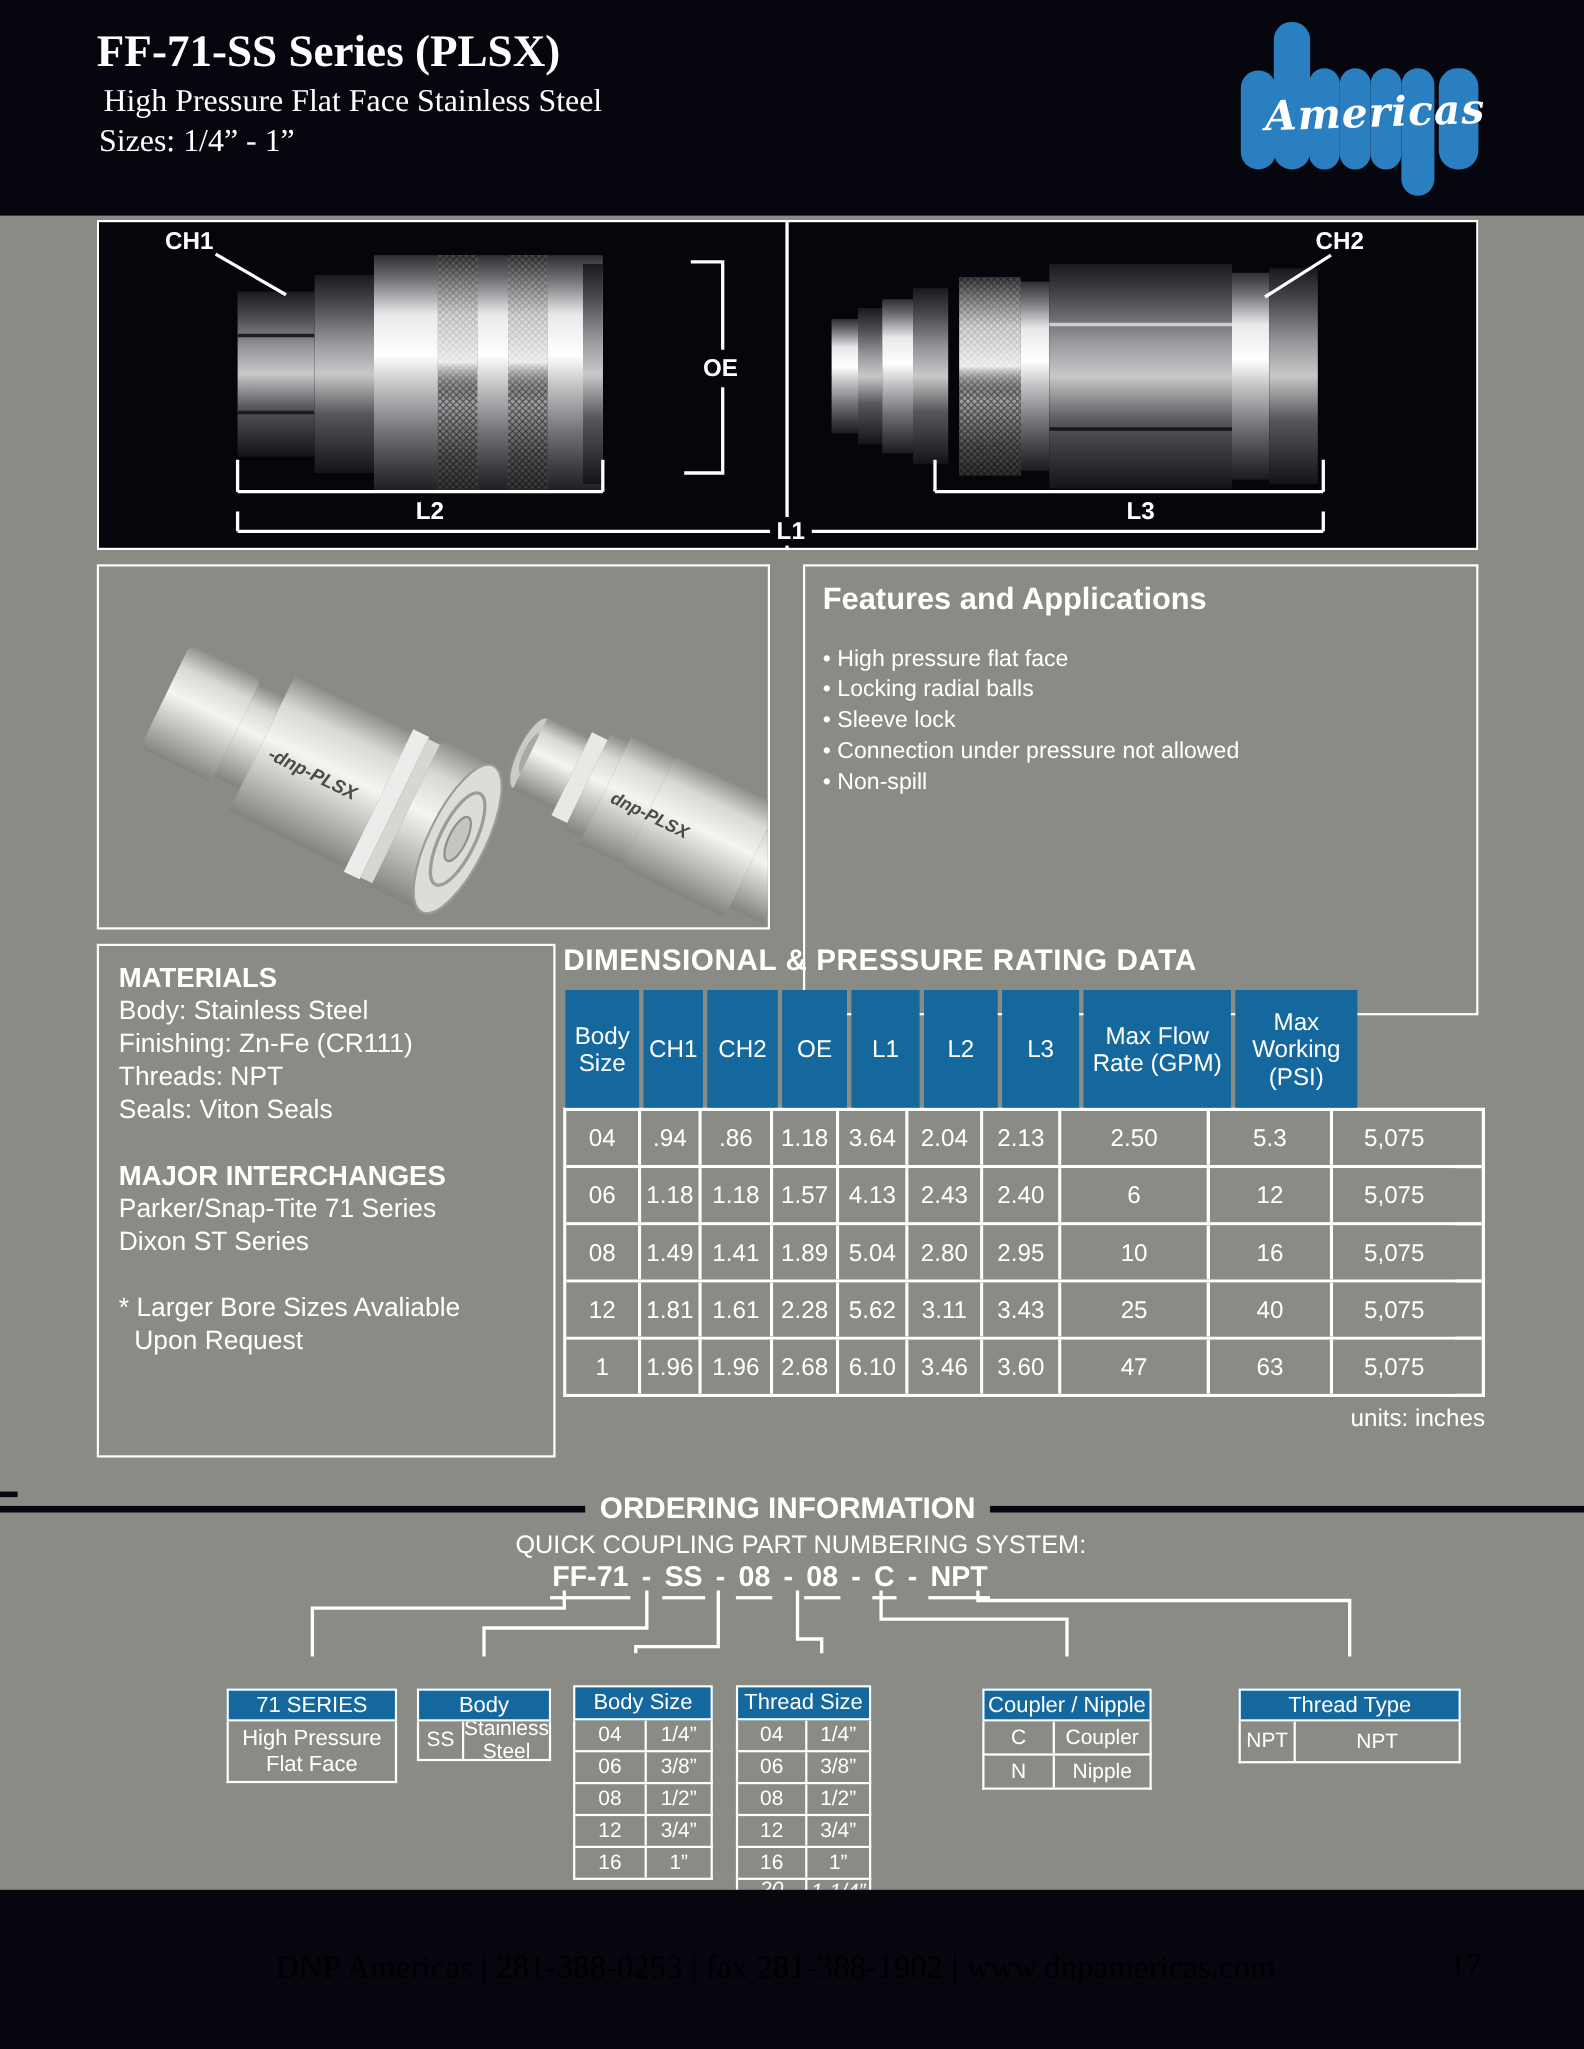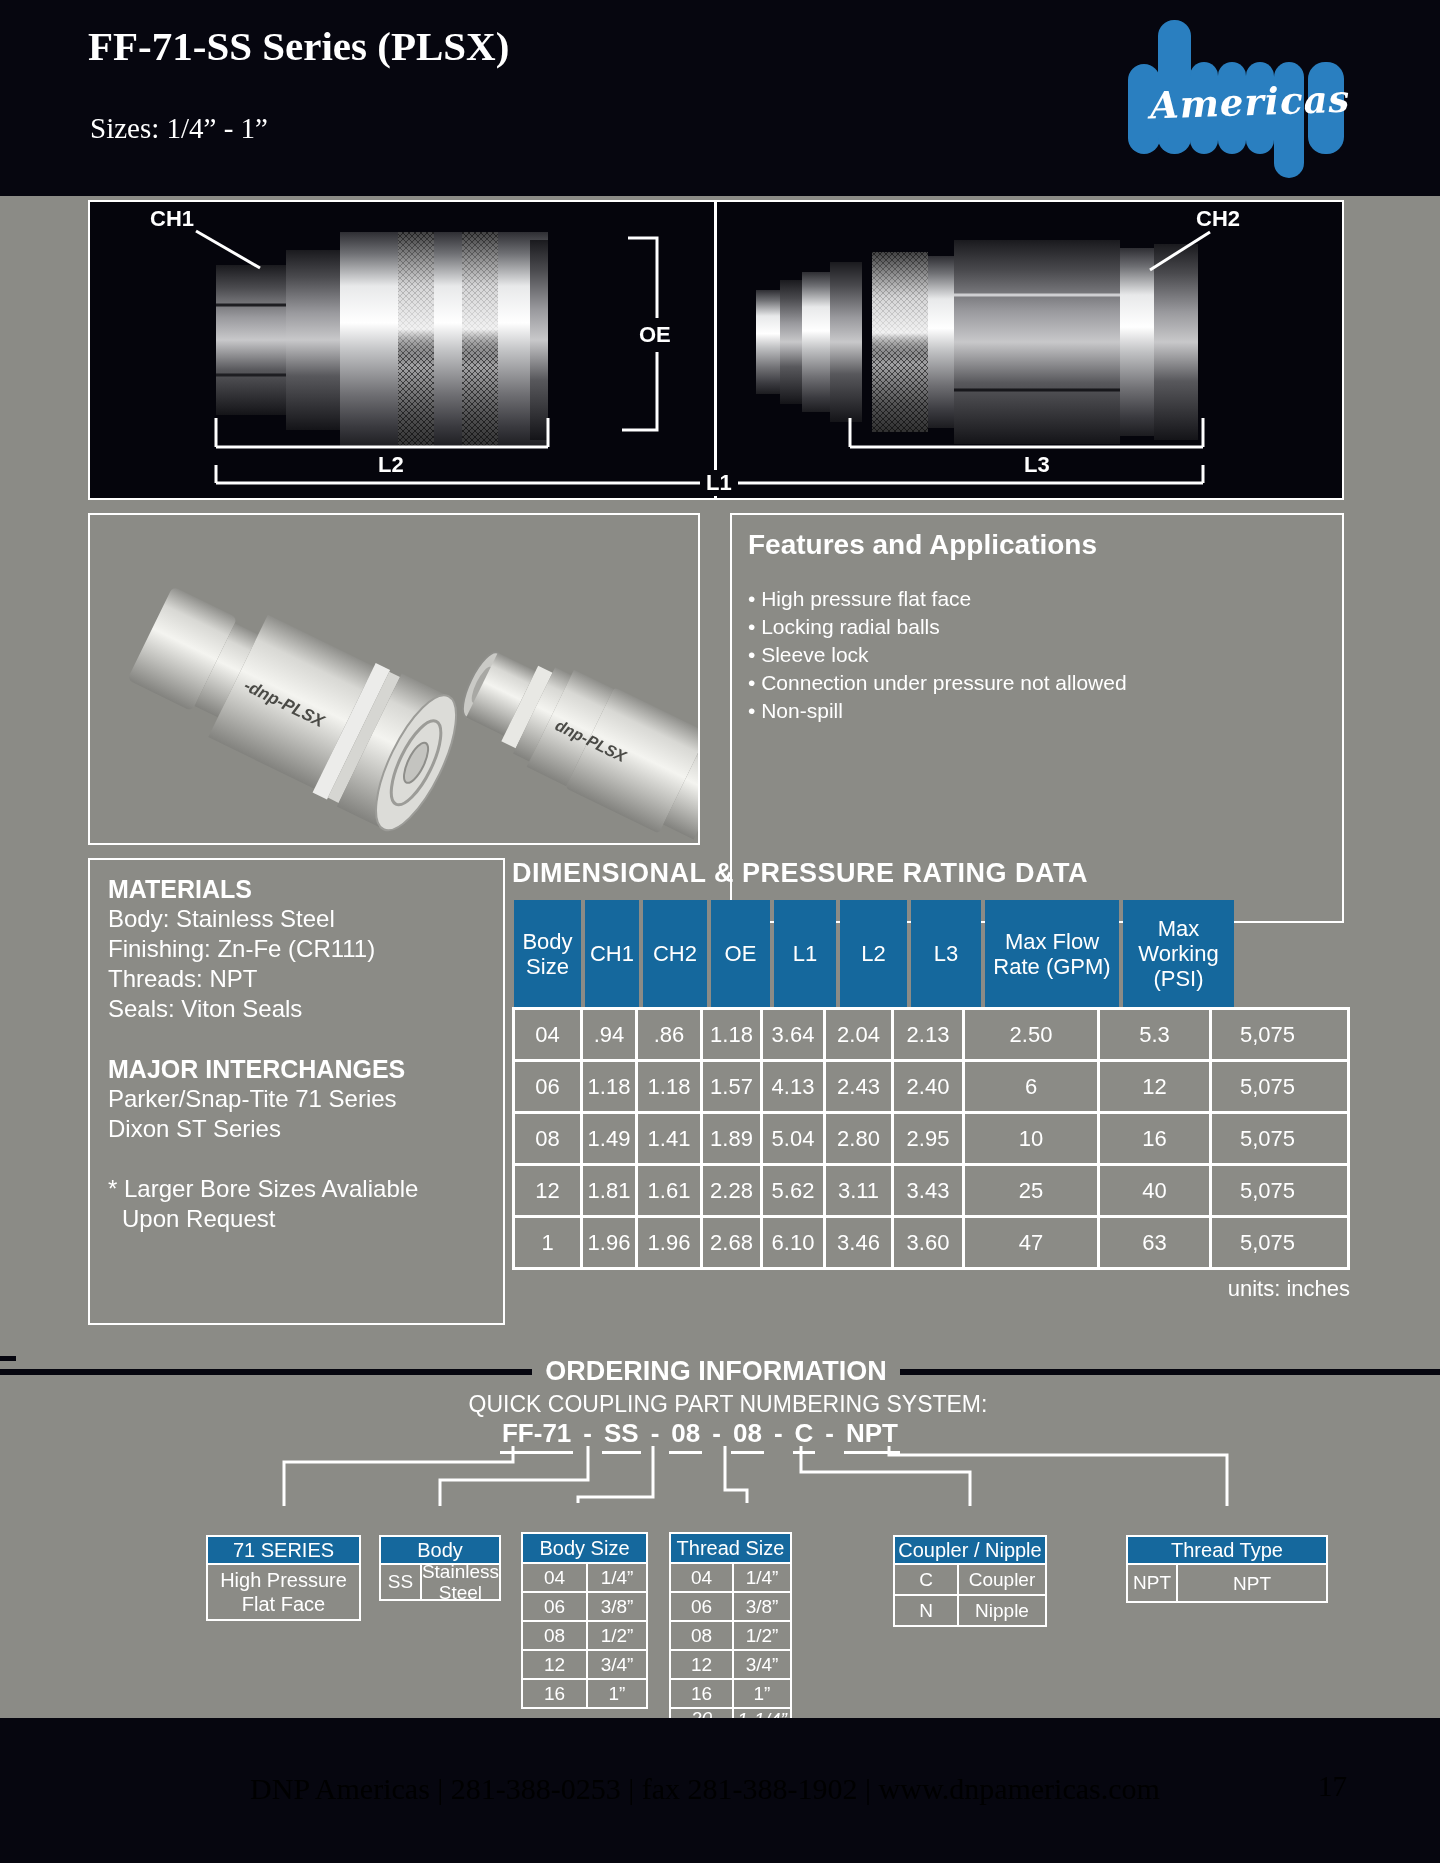--- a/index.html
+++ b/index.html
@@ -66,20 +66,21 @@
   .footer-text{left:0;top:1772px;width:1410px;text-align:center;font-family:"Liberation Serif",serif;font-size:30px;}
   .page-num{left:1318px;top:1770px;font-family:"Liberation Serif",serif;font-size:29px;}
 </style>
 </head>
 <body>
 
 <div class="page">
 
   <div class="abs header-band">
     <div class="abs doc-title">FF-71-SS Series (PLSX)</div>
+    <div class="abs doc-sub1">High Pressure Flat Face Stainless Steel</div>
     <div class="abs doc-sub2">Sizes: 1/4” - 1”</div>
     <div class="abs logo-wrap">
       <svg width="240" height="178" viewBox="0 0 240 178">
         <defs>
           <linearGradient id="chrome" x1="0" y1="0" x2="0" y2="1">
             <stop offset="0" stop-color="#2e2e33"></stop>
               <stop offset=".1" stop-color="#6f7074"></stop>
             <stop offset=".25" stop-color="#e8e9ea"></stop>
               <stop offset=".42" stop-color="#ffffff"></stop>
             <stop offset=".55" stop-color="#c2c3c5"></stop>

